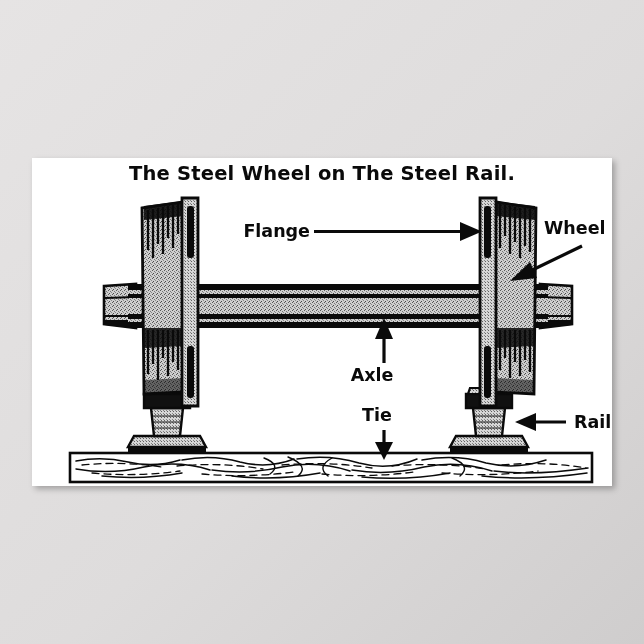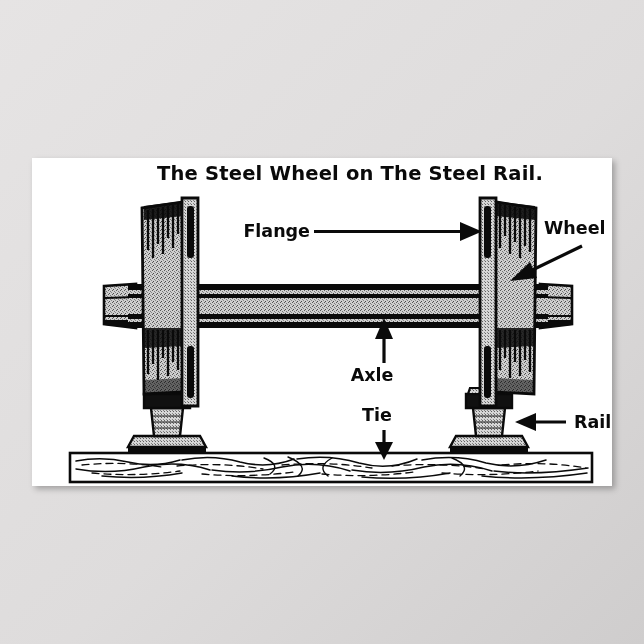--- a/index.html
+++ b/index.html
@@ -44,21 +44,20 @@
     left: 0;
     top: 4px;
     width: 580px;
     text-align: center;
     font-family: "DejaVu Sans", sans-serif;
     font-size: 19.5px;
     font-weight: bold;
     letter-spacing: 0.2px;
     color: #0a0a0a;
     white-space: nowrap;
-    margin-left: 28px;
   }
   
   #art {
     position: absolute;
     left: 0;
     top: 0;
     width: 580px;
     height: 328px;
   }
   .lbl {

